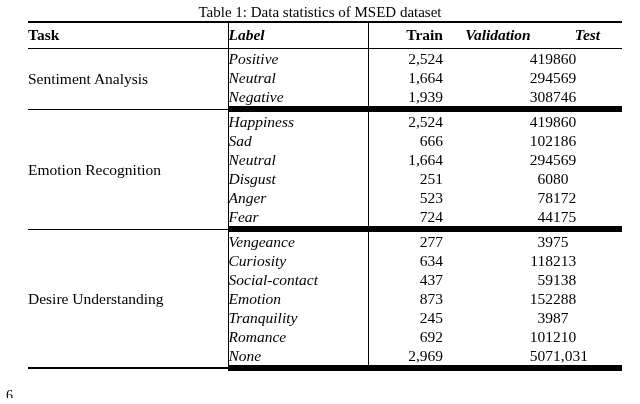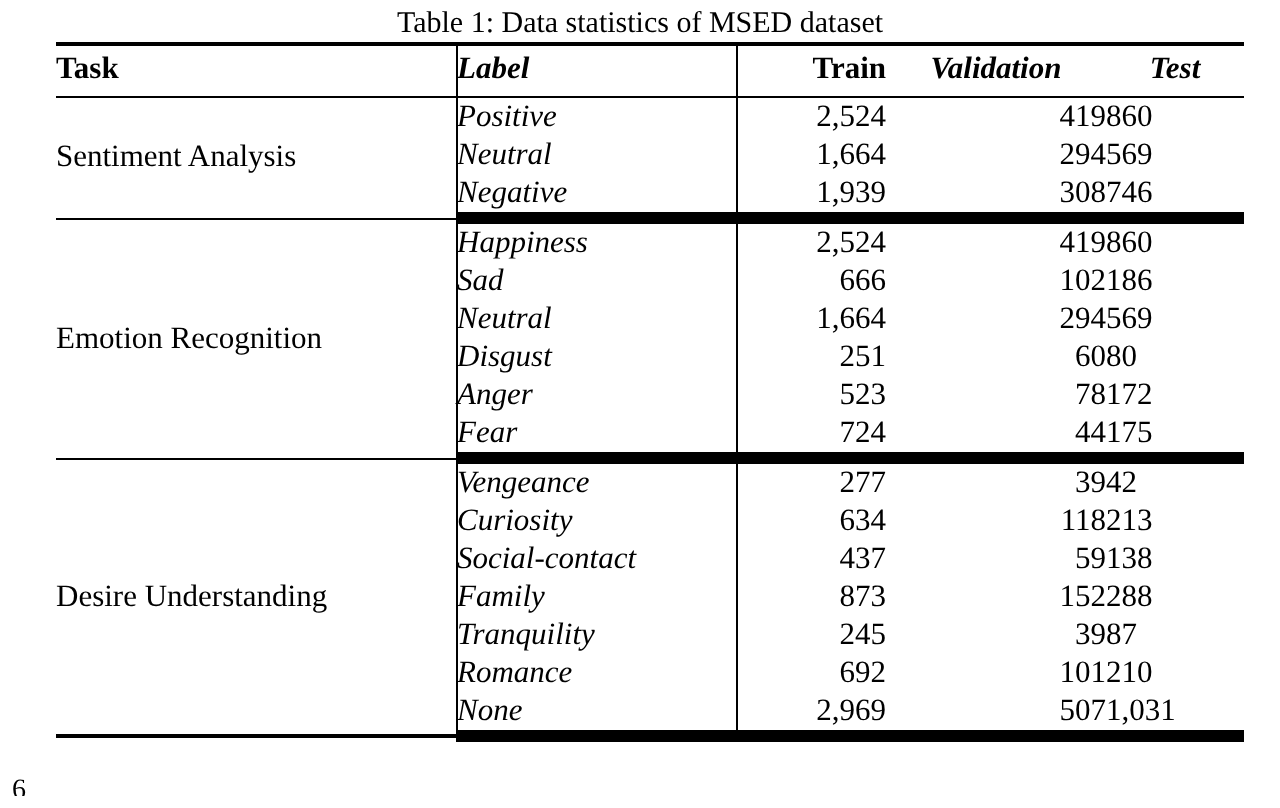--- a/index.html
+++ b/index.html
@@ -149,36 +149,36 @@
         <td class="c-test">175</td>
       </tr>
     </tbody>
 
     <tbody>
       <tr>
         <td class="c-task task-cell" rowspan="7">Desire Understanding</td>
         <td class="c-label">Vengeance</td>
         <td class="c-train">277</td>
         <td class="c-val">39</td>
-        <td class="c-test">42</td>
+        <td class="c-test">75</td>
       </tr>
       <tr>
         <td class="c-label">Curiosity</td>
         <td class="c-train">634</td>
         <td class="c-val">118</td>
         <td class="c-test">213</td>
       </tr>
       <tr>
         <td class="c-label">Social-contact</td>
         <td class="c-train">437</td>
         <td class="c-val">59</td>
         <td class="c-test">138</td>
       </tr>
       <tr>
-        <td class="c-label">Family</td>
+        <td class="c-label">Emotion</td>
         <td class="c-train">873</td>
         <td class="c-val">152</td>
         <td class="c-test">288</td>
       </tr>
       <tr>
         <td class="c-label">Tranquility</td>
         <td class="c-train">245</td>
         <td class="c-val">39</td>
         <td class="c-test">87</td>
       </tr>

